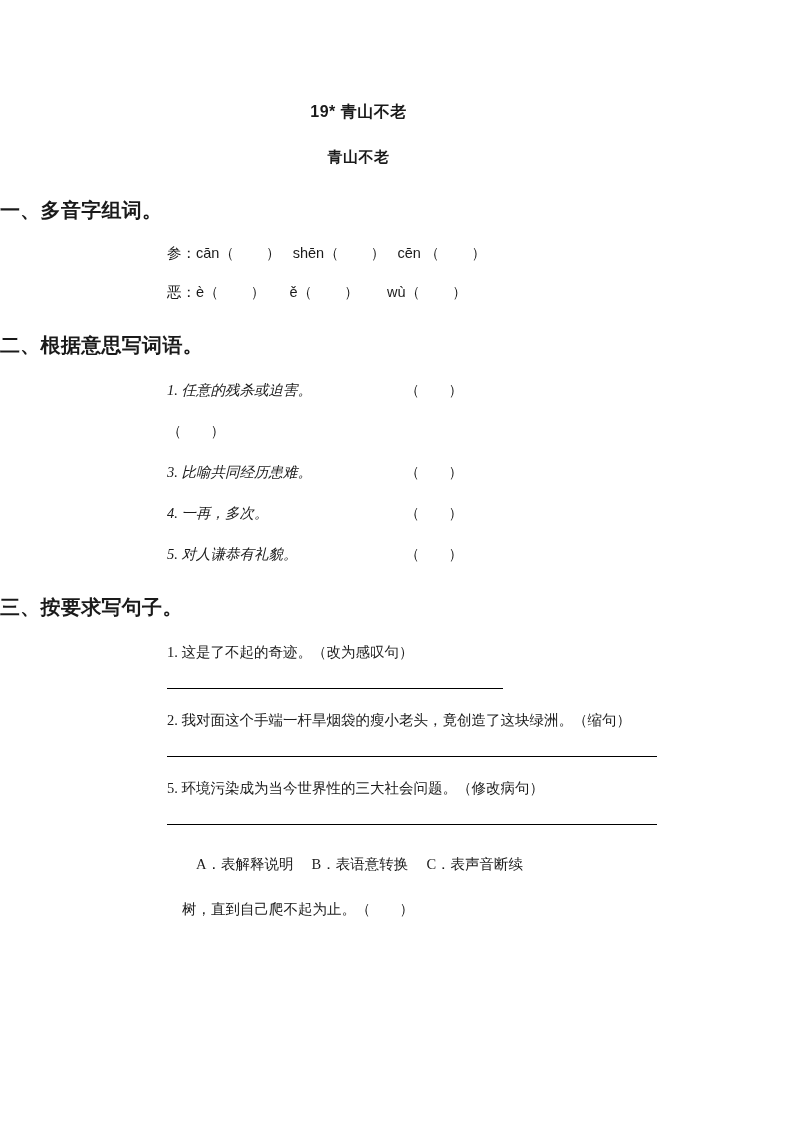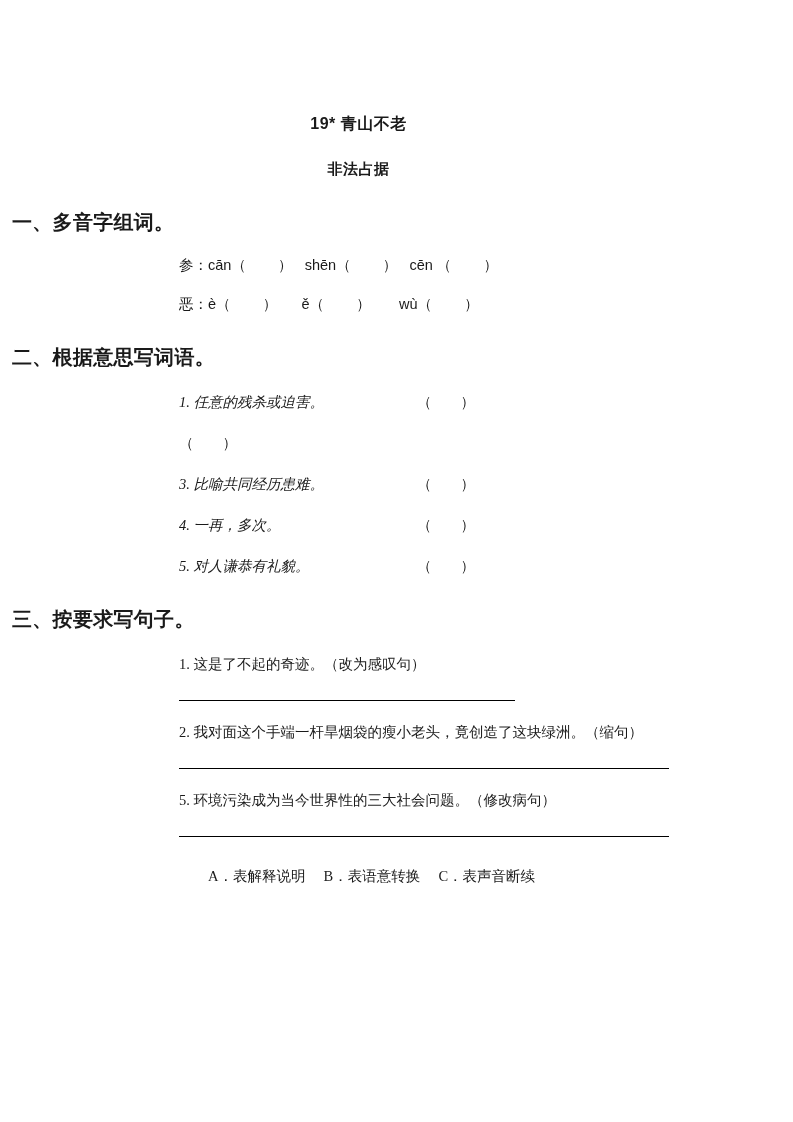--- a/index.html
+++ b/index.html
@@ -13,21 +13,21 @@
     font-family: "Liberation Serif", "DejaVu Serif", serif;
     color: #1a1a1a;
     position: relative;
     overflow: hidden;
   }
   .page {
     position: relative;
     width: 741px;
     height: 1122px;
     box-sizing: border-box;
-    padding: 12px;
+    padding: 0;
   }
 
   
   .doc-title {
     text-align: center;
     font-family: "Liberation Sans", "DejaVu Sans", sans-serif;
     font-weight: bold;
     font-size: 16px;
     letter-spacing: 0.5px;
     margin: 0;
@@ -115,21 +115,21 @@
     margin-left: 29px;
     white-space: pre;
   }
 </style>
 </head>
 <body>
 
 <div class="page">
 
   <h1 class="doc-title">19*  青山不老</h1>
-  <h2 class="doc-subtitle">非法占据</h2>
+  <h2 class="doc-subtitle">青山不老</h2>
 
   <div class="section">
     <div class="section-heading">一、多音字组词。</div>
 
     <div class="pinyin-row"><span class="han">参：</span><span class="py">cān（        ）   shēn（        ）   cēn （        ）</span></div>
 
     <div class="pinyin-row"><span class="han">恶：</span><span class="py">è（        ）      ě（        ）       wù（        ）</span></div>
   </div>
 
   <div class="section">
@@ -173,16 +173,17 @@
       <div class="q-text">5. 环境污染成为当今世界性的三大社会问题。（修改病句）</div>
       <div class="answer-rule rule-long"></div>
     </div>
   </div>
 
   <div class="section">
 
     <div class="options-row">A．表解释说明     B．表语意转换     C．表声音断续</div>
 
     <div class="q4-item">
+      <div class="q4-line2">树，直到自己爬不起为止。（        ）</div>
     </div>
   </div>
 
 </div>
 
 </body></html>

